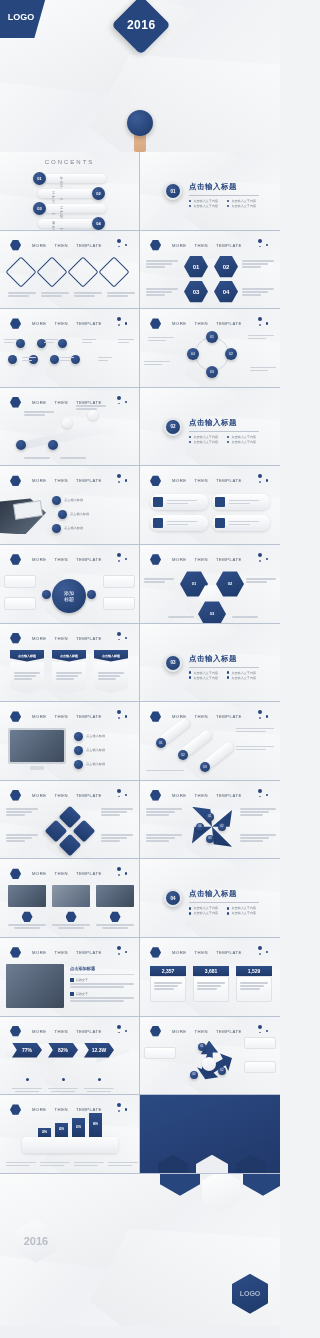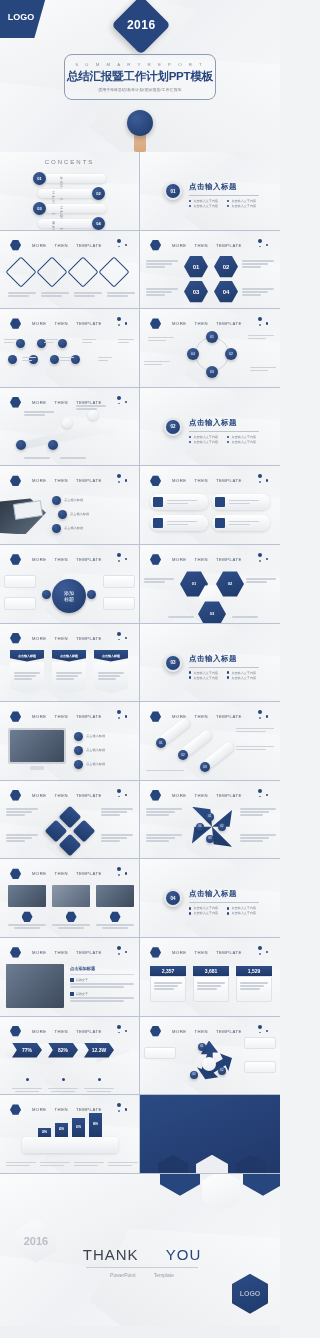--- a/index.html
+++ b/index.html
@@ -190,25 +190,20 @@
 <body>
 
 <div class="page">
 
   <div class="cover">
     <div class="poly"></div>
     <div class="cover-logo">LOGO</div>
     <div class="cover-year">
       <span>2016</span>
     </div>
-    <div class="cover-box">
-      <div class="cover-sub">S U M M A R Y    R E P O R T</div>
-      <div class="cover-title">总结汇报暨工作计划PPT模板</div>
-      <div class="cover-desc">适用于年终总结/新年计划/述职报告/工作汇报等</div>
-    </div>
     <div class="cover-hand"></div>
     <div class="cover-circle"></div>
   </div>
 
   <div class="grid">
 
     <div class="slide">
       <div class="poly"></div>
       <div style="position:absolute;left:0;right:0;top:7px;text-align:center;font-size:6px;letter-spacing:2px;color:#6b7holder;">
         <span class="txt" style="color:#7c838e;">CONCENTS</span>
@@ -1105,27 +1100,16 @@
     </div>
 
   </div>
 
   <div class="ending">
     <div class="poly"></div>
     <div class="end-hex-b1"></div>
     <div class="end-hex-b2"></div>
     <div class="end-hex-w"></div>
     <div class="end-year">2016</div>
-    <div class="end-thanks">
-      <div class="row1">
-        <span class="a">THANK</span>
-        <span class="b">YOU</span>
-      </div>
-      <div class="end-rule"></div>
-      <div class="end-sub">
-        <span>PowerPoint</span>
-        <span>Template</span>
-      </div>
-    </div>
     <div class="end-logo">LOGO</div>
   </div>
 
 </div>
 
 </body></html>

